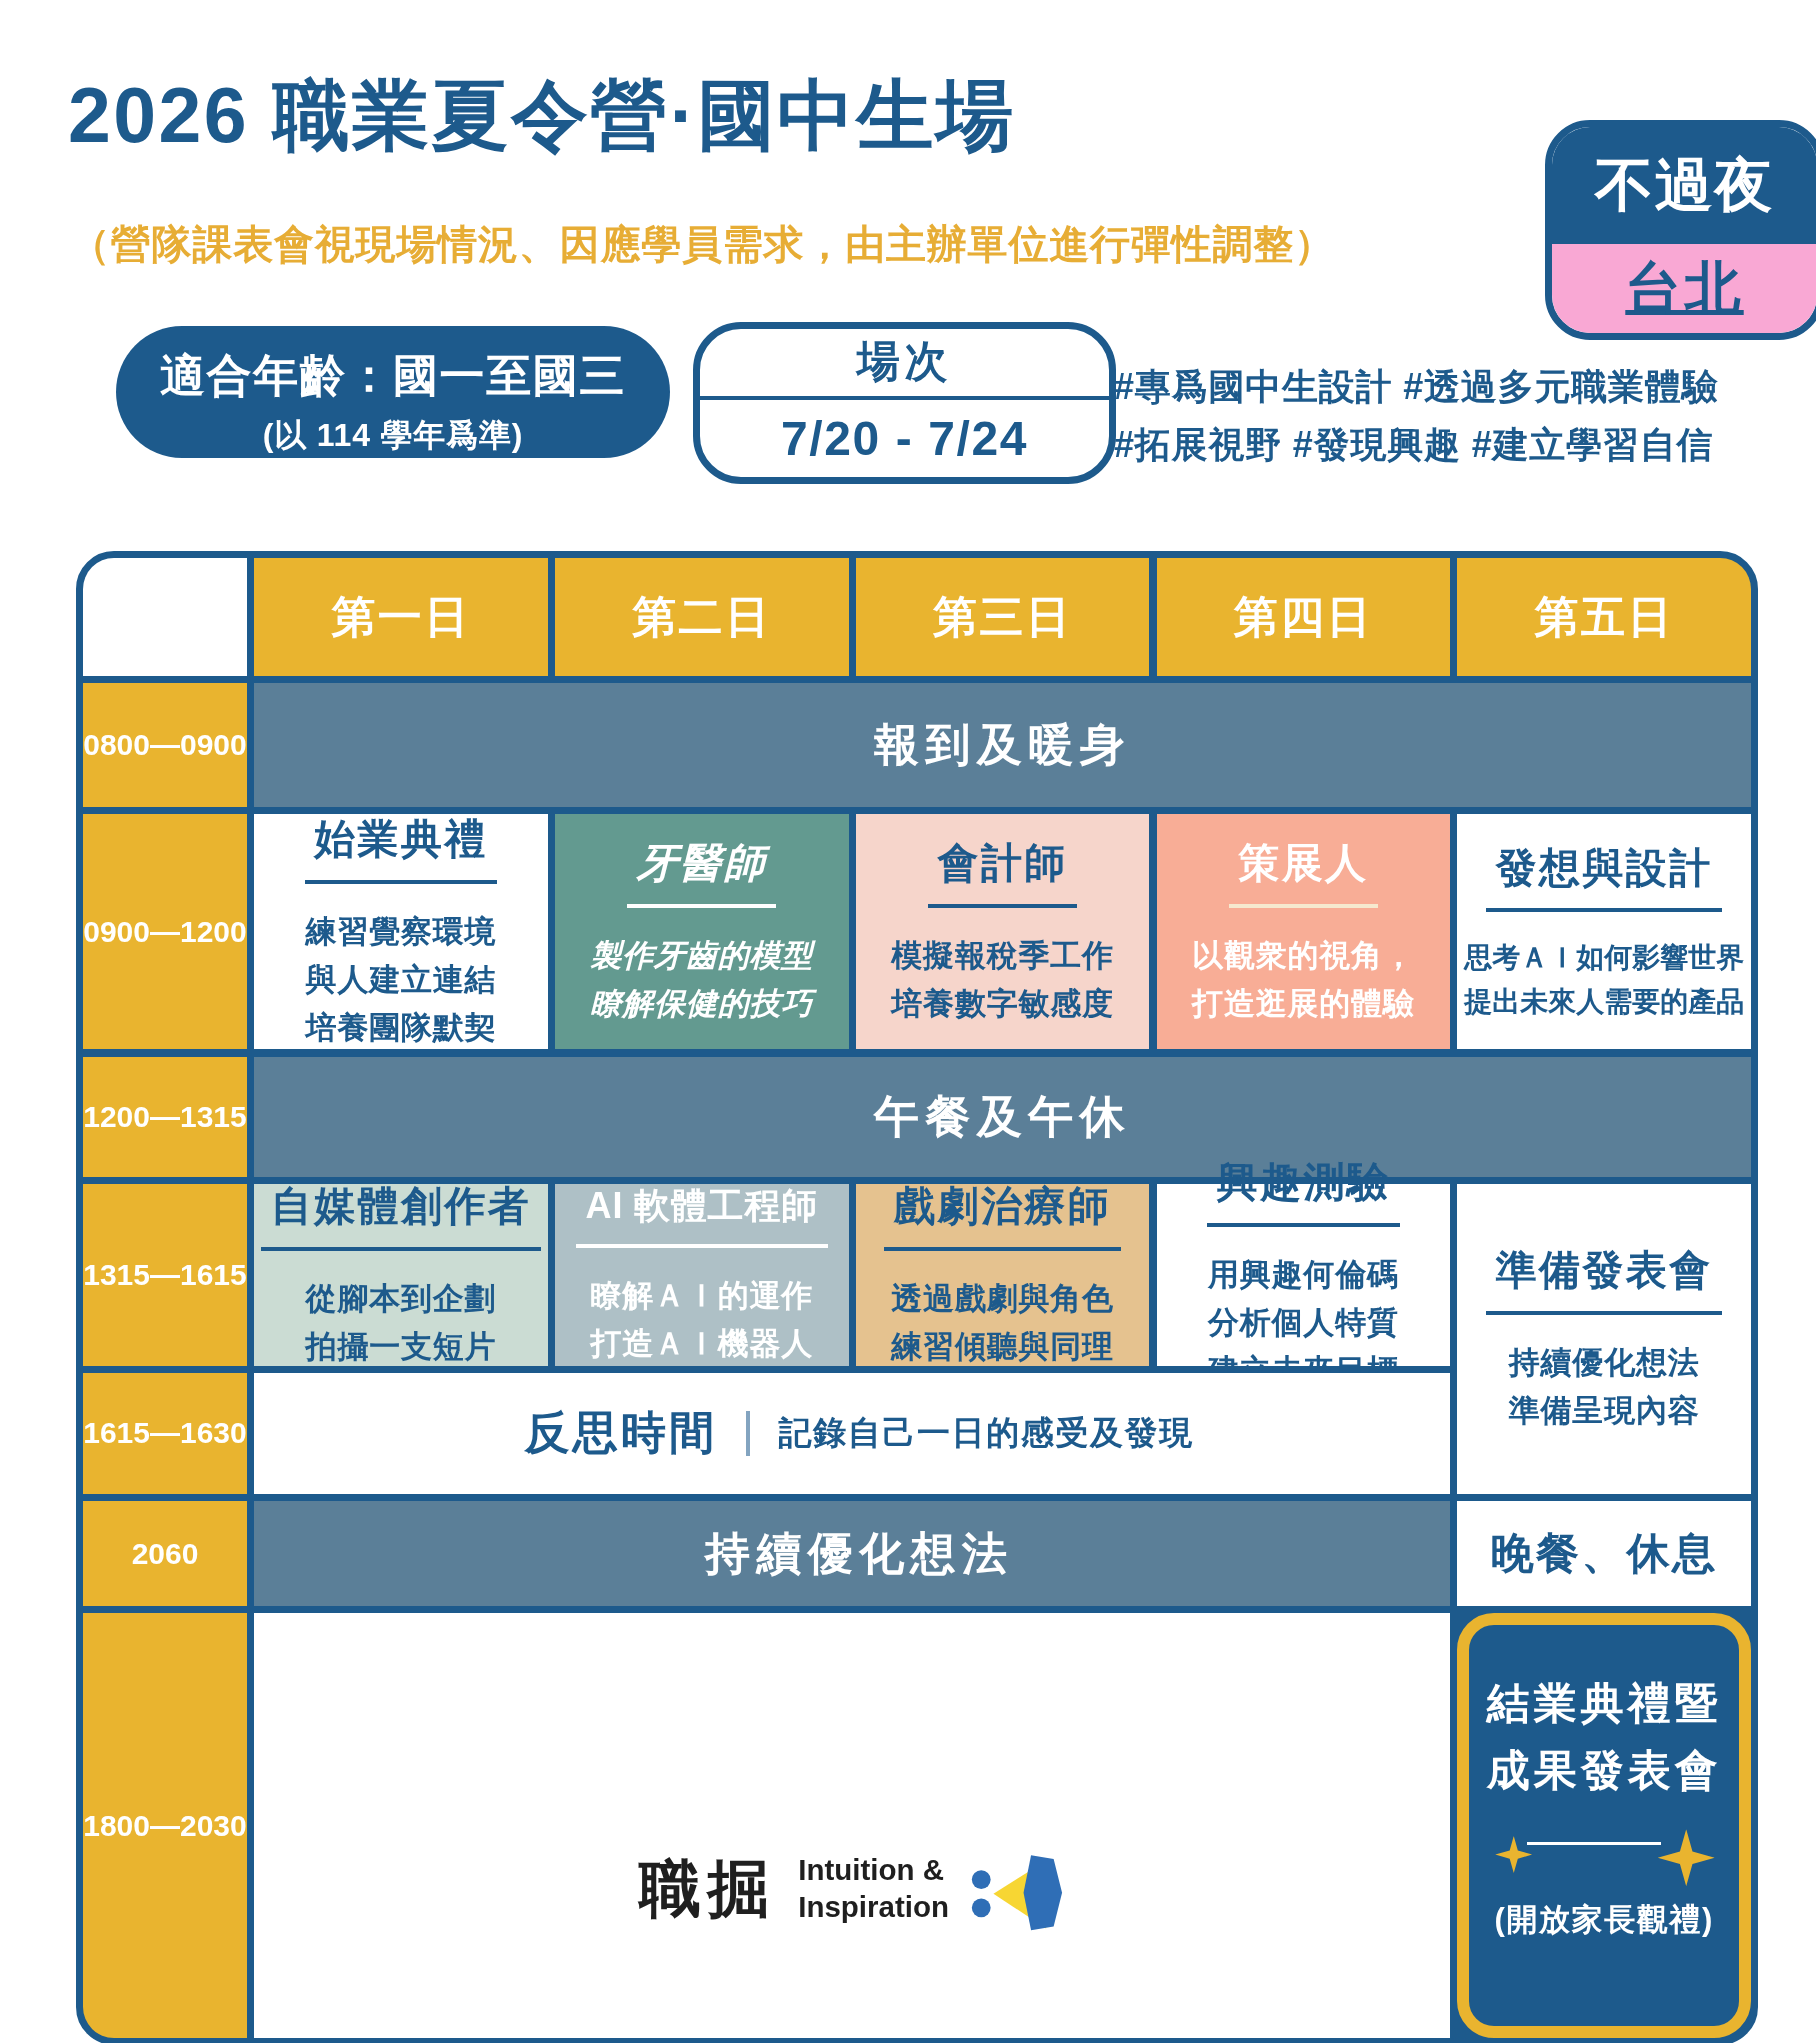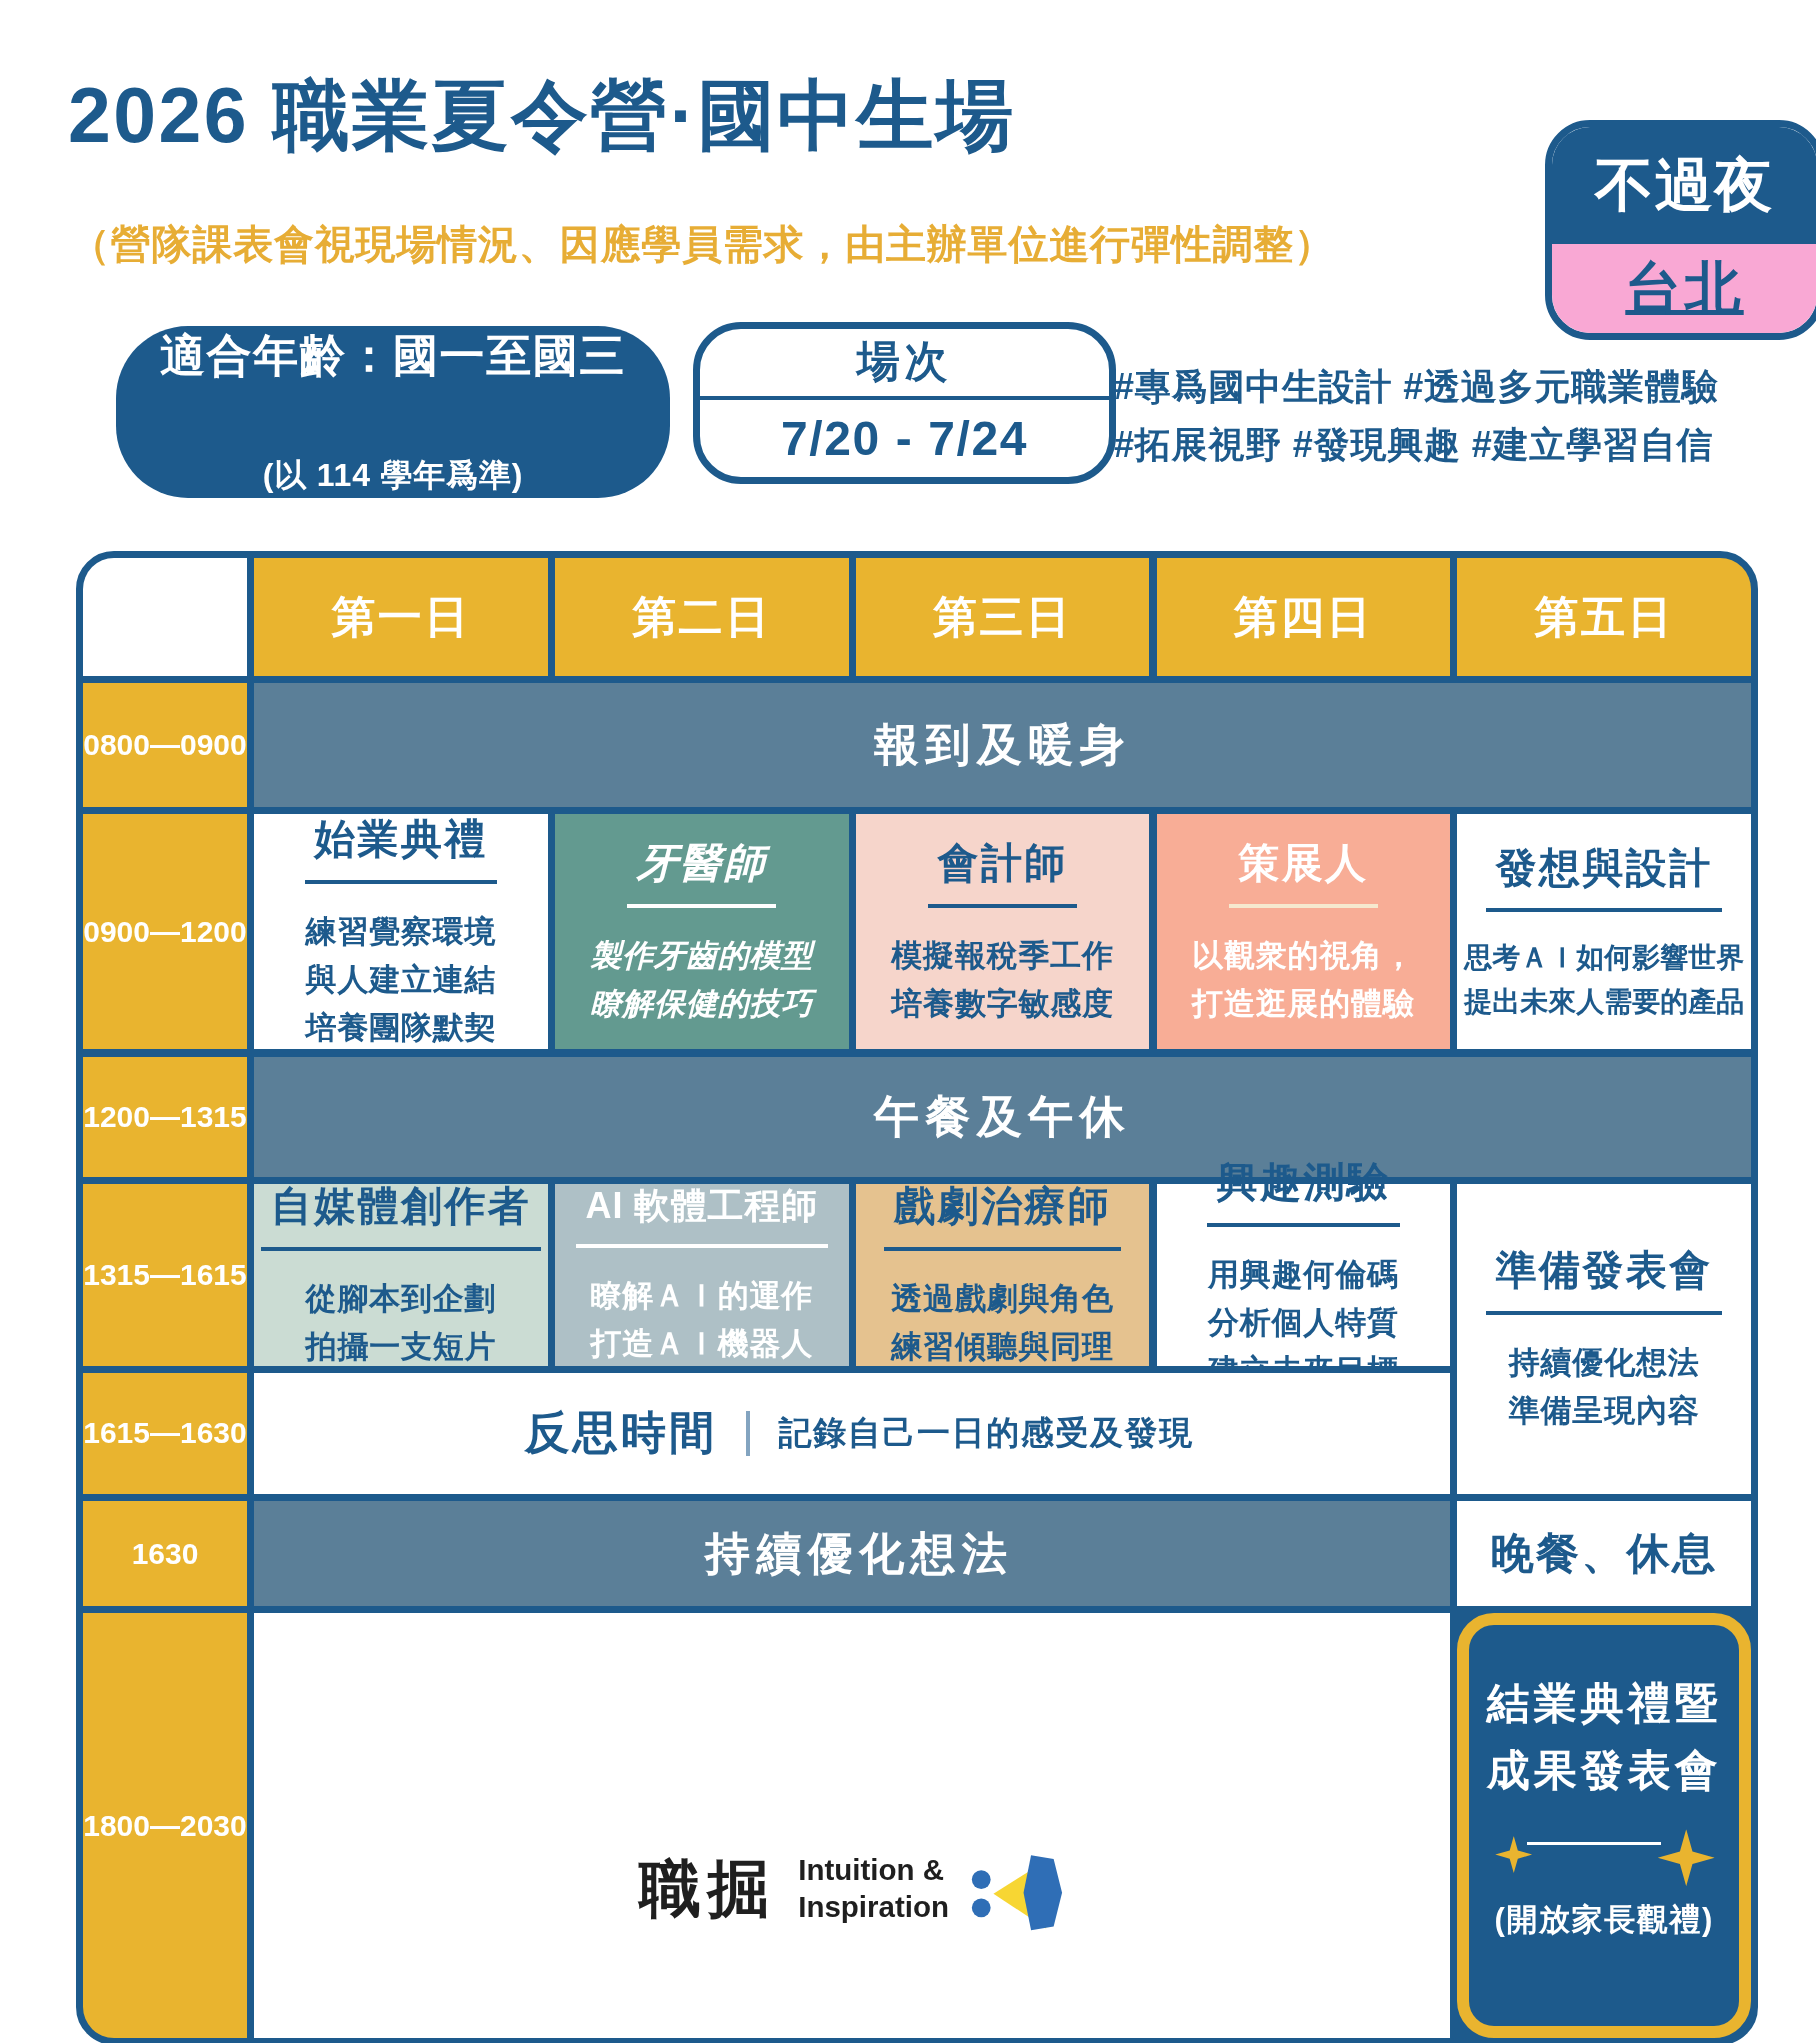--- a/index.html
+++ b/index.html
@@ -19,23 +19,23 @@
   .badge{
     position:absolute;left:1545px;top:120px;width:265px;height:206px;
     border:7.2px solid #1D5A8C;border-radius:45px;overflow:hidden;background:#fff;
     display:flex;flex-direction:column;
   }
   .badge-top{flex:1.32;background:#1D5A8C;color:#fff;font-size:58px;font-weight:800;
     display:flex;align-items:center;justify-content:center;letter-spacing:1.6px;}
   .badge-bottom{flex:1;background:#f9a8d4;color:#1D5A8C;font-size:56px;font-weight:800;
     display:flex;align-items:center;justify-content:center;letter-spacing:3.2px;text-decoration:underline;}
   .age-pill{
-    position:absolute;left:116px;top:326px;width:554px;height:172px;background:#1D5A8C;
+    position:absolute;left:116px;top:326px;width:554px;height:132px;background:#1D5A8C;
     border-radius:72px;color:#fff;display:flex;flex-direction:column;align-items:center;
-    justify-content:space-between;gap:8px;
+    justify-content:flex-end;gap:8px;
   }
   .age-line1{font-size:45px;font-weight:800;letter-spacing:1.6px;}
   .age-line2{font-size:32px;font-weight:700;letter-spacing:0.8px;}
   .session-box{
     position:absolute;left:693px;top:322px;width:409px;height:148px;background:#fff;
     border:7.2px solid #1D5A8C;border-radius:48px;display:flex;flex-direction:column;overflow:hidden;
   }
   .session-label{flex:1;display:flex;align-items:center;justify-content:center;
     color:#1D5A8C;font-size:43px;font-weight:800;letter-spacing:4.8px;}
   .session-divider{height:4.8px;background:#1D5A8C;}
@@ -209,21 +209,21 @@
       <div class="line">準備呈現內容</div>
     </div>
 
     <div class="cell gold time c1 r6">1615—1630</div>
     <div class="cell reflection span-4 r6">
       <div class="reflection-title">反思時間</div>
       <div class="reflection-divider"></div>
       <div class="reflection-desc">記錄自己一日的感受及發現</div>
     </div>
 
-    <div class="cell gold time c1 r7">1630</div>
+    <div class="cell gold time c1 r7">2060</div>
     <div class="cell slate full-label span-4 r7">持續優化想法</div>
     <div class="cell dinner-cell c6 r7">晚餐、休息</div>
 
     <div class="cell gold time c1 r8">1800—2030</div>
     <div class="cell logo-cell span-4 r8">
       <div class="logo">
         <span class="logo-zh">職掘</span>
         <span class="logo-en">
           <span>Intuition &amp;</span><br>
           <span>Inspiration</span>

